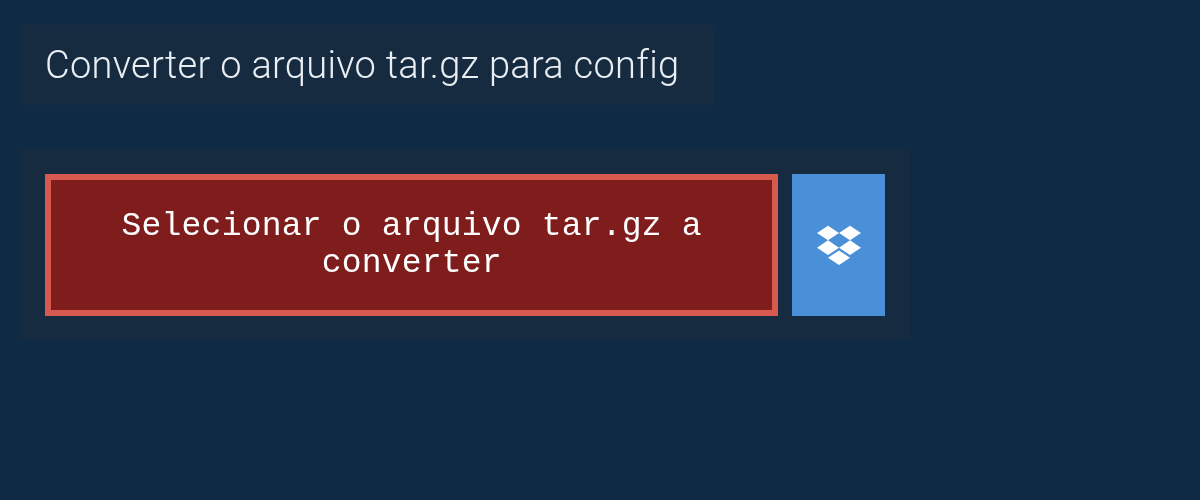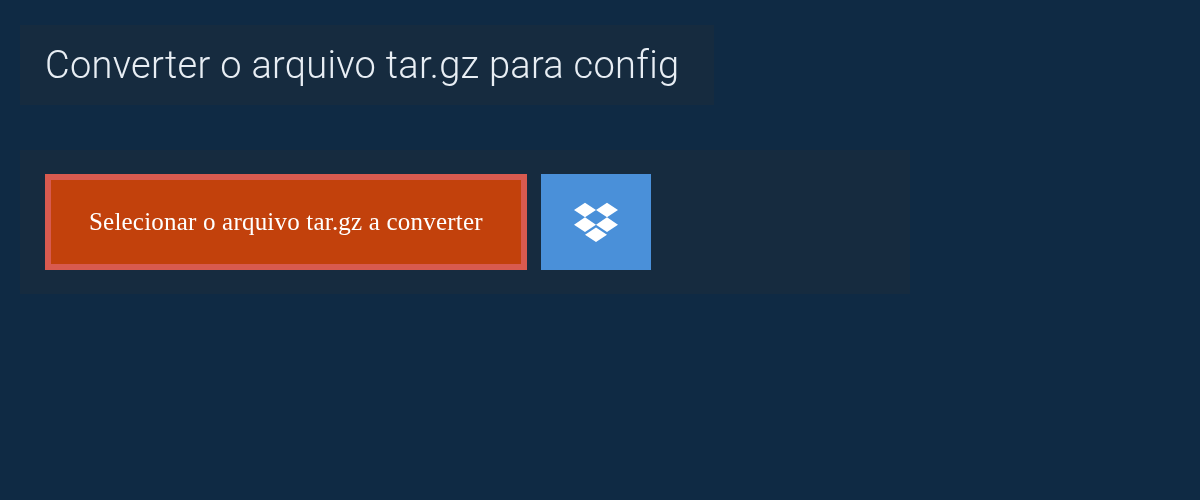--- a/index.html
+++ b/index.html
@@ -33,30 +33,30 @@
       width: 890px;
       display: flex;
       gap: 14px;
       align-items: stretch;
     }
     .select-button-wrapper {
       border: 6px solid #d85a4f;
       display: inline-block;
     }
     .select-button {
-      background-color: #c2410c;
+      background-color: #7f1d1d;
       color: #ffffff;
-      font-size: 25px;
+      font-size: 33px;
       font-weight: 300;
       padding: 28px 38px;
       border: none;
       cursor: pointer;
       display: block;
       letter-spacing: 0.2px;
-      font-family: Liberation Serif, serif;
+      font-family: Liberation Mono, monospace;
     }
     .dropbox-button {
       background-color: #4a90d9;
       border: none;
       width: 110px;
       cursor: pointer;
       display: flex;
       align-items: center;
       justify-content: center;
     }

